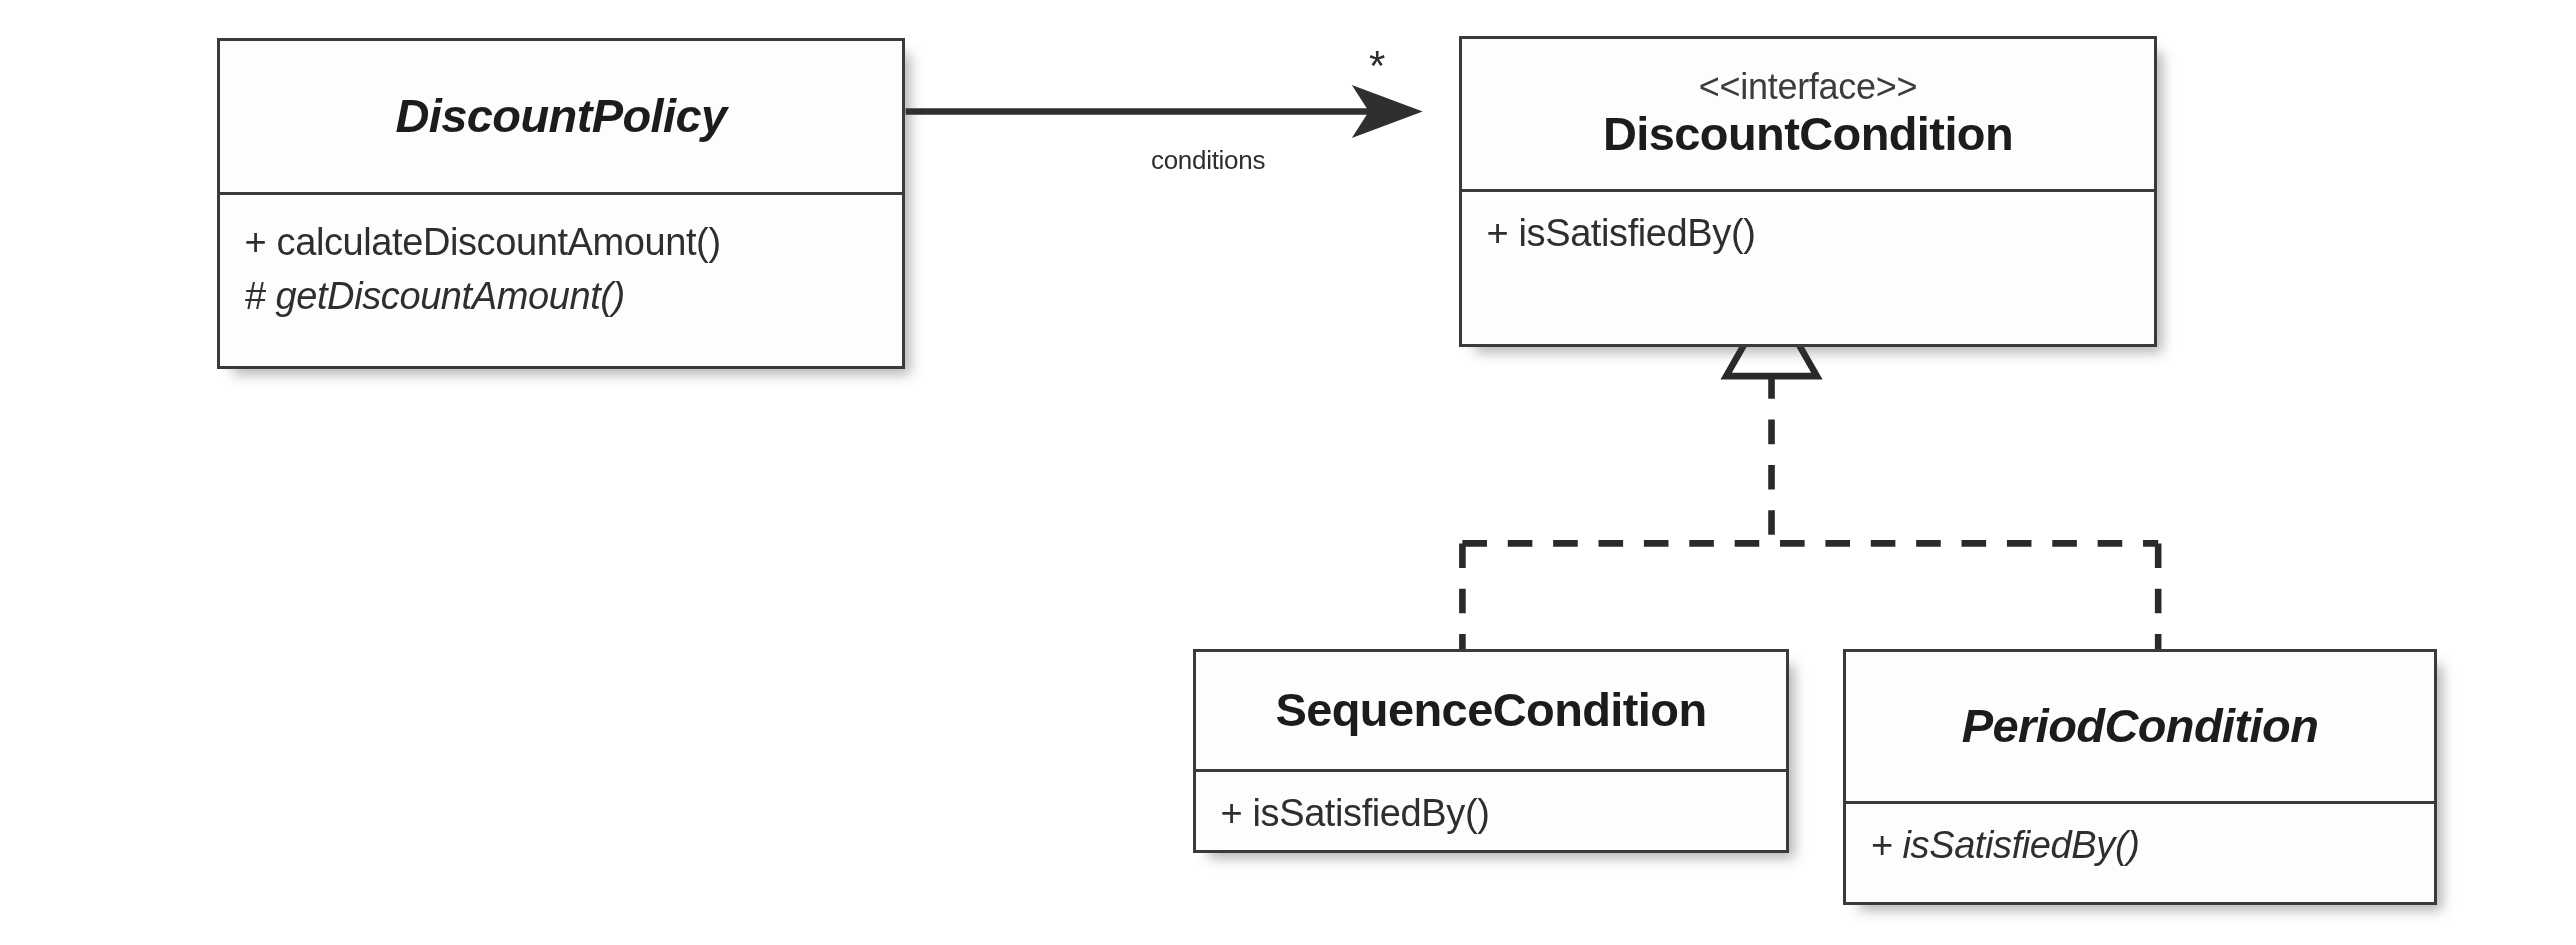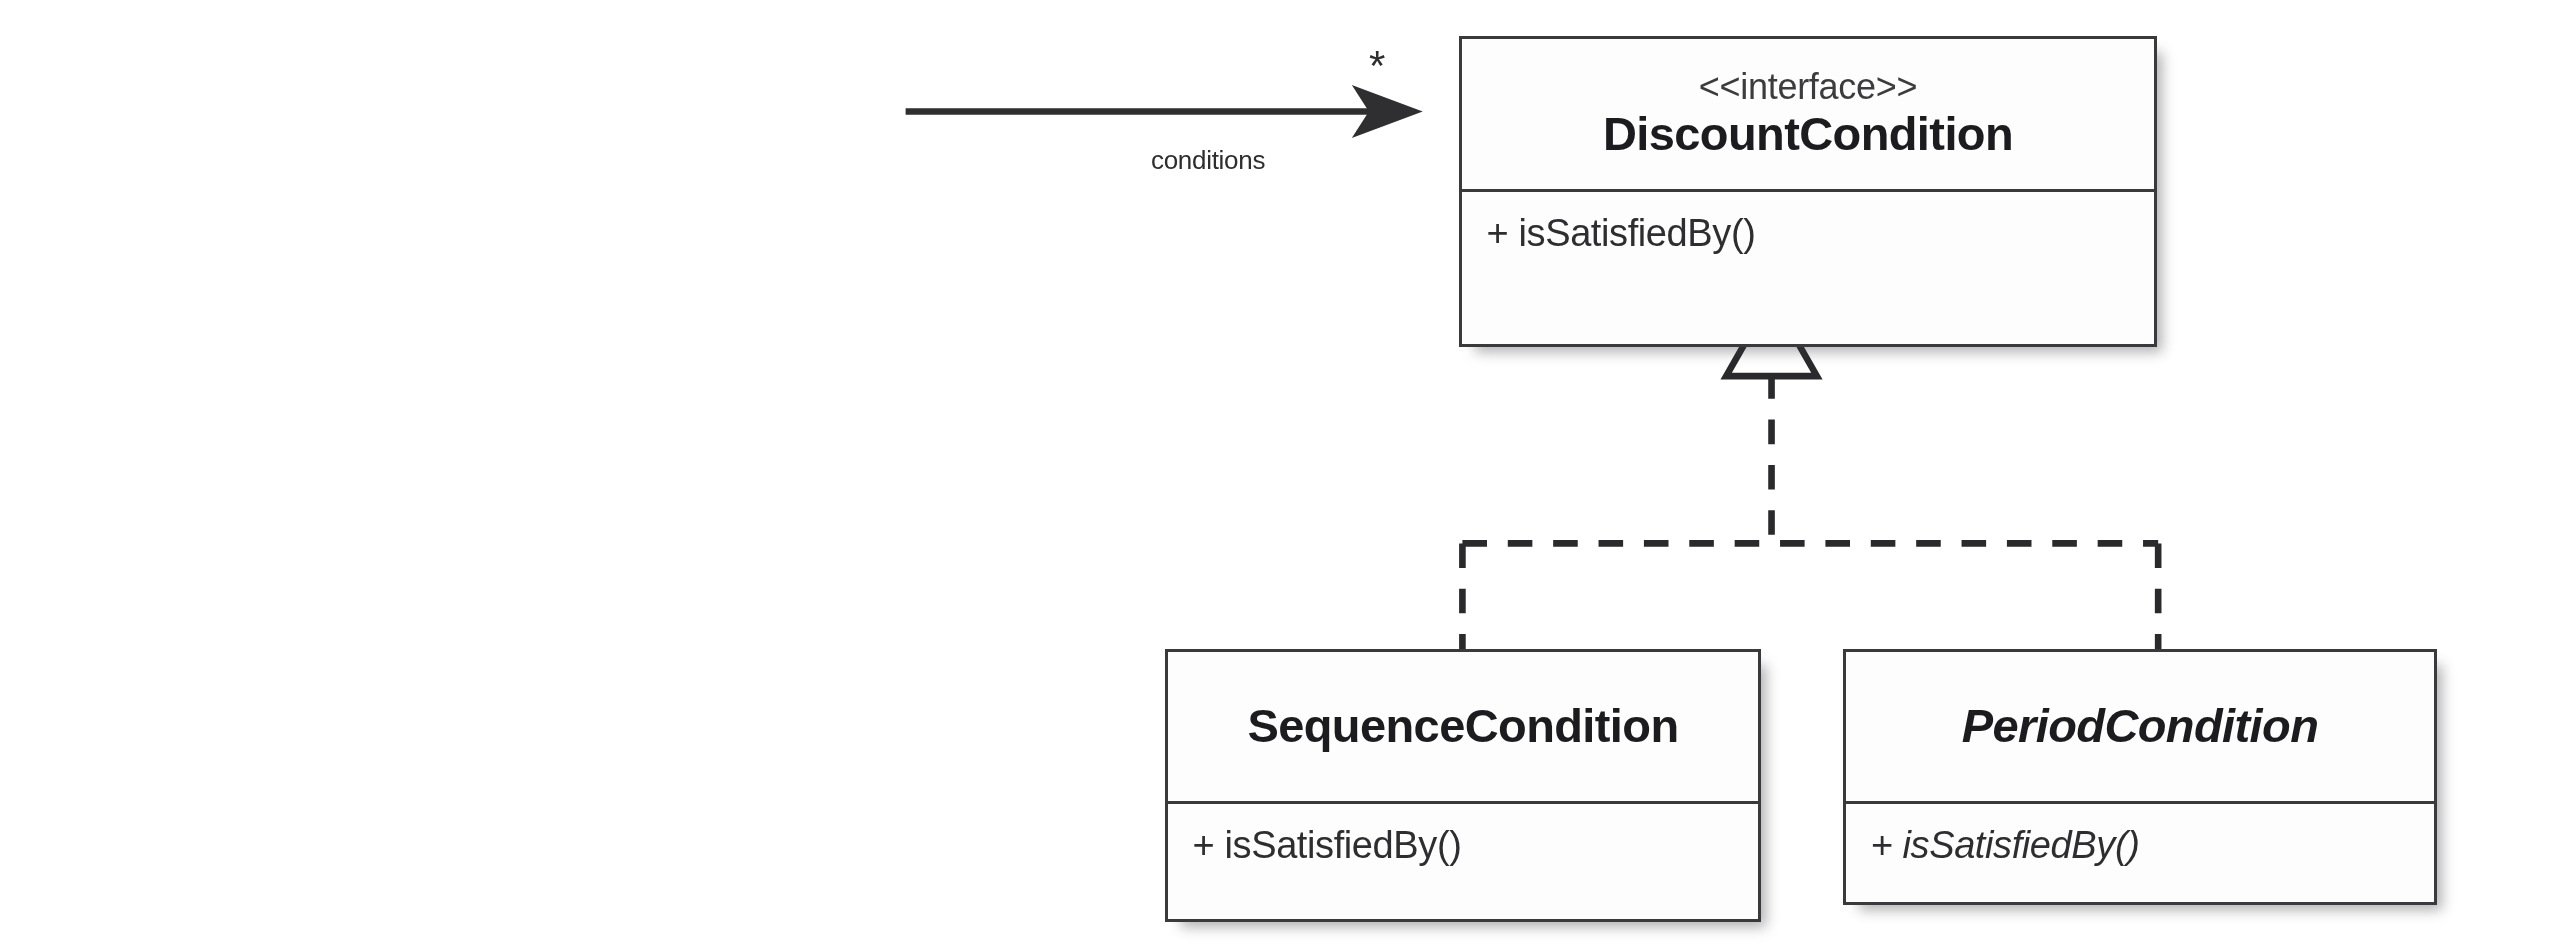--- a/index.html
+++ b/index.html
@@ -84,21 +84,21 @@
   }
   #box-discount-policy .uml-header { height: 154px; }
 
   #box-discount-condition {
     left: 1423px; top: 36px; width: 698px; height: 311px; margin-left: 36px;
   }
   #box-discount-condition .uml-header { height: 153px; }
   #box-discount-condition .uml-body { padding-top: 15px; }
 
   #box-sequence-condition {
-    left: 1165px; top: 649px; width: 596px; height: 273px;
+    left: 1193px; top: 649px; width: 596px; height: 204px;
   }
   #box-sequence-condition .uml-header { height: 152px; }
   #box-sequence-condition .uml-body { padding-top: 15px; }
 
   #box-period-condition {
     left: 1843px; top: 649px; width: 594px; height: 256px; font-style: italic;
   }
   #box-period-condition .uml-header { height: 152px; }
   #box-period-condition .uml-body { padding-top: 15px; }
 
@@ -170,20 +170,29 @@
     <line class="edge-dashed" x1="1547" y1="575" x2="1547" y2="687"></line>
 
     <line class="edge-dashed" x1="2283" y1="575" x2="2283" y2="687"></line>
 
     <polygon class="triangle-hollow" points="1874,314 1922,398 1826,398"></polygon>
   </svg>
 
   <div class="edge-label" id="label-multiplicity">*</div>
   <div class="edge-label" id="label-role-conditions">conditions</div>
 
+  <div class="uml-box" id="box-discount-policy">
+    <div class="uml-header">
+      <div class="uml-name abstract">DiscountPolicy</div>
+    </div>
+    <div class="uml-body">
+      <div class="uml-member">+ calculateDiscountAmount()</div>
+      <div class="uml-member abstract"># getDiscountAmount()</div>
+    </div>
+  </div>
 
   <div class="uml-box" id="box-discount-condition">
     <div class="uml-header">
       <div class="uml-stereotype">&lt;&lt;interface&gt;&gt;</div>
       <div class="uml-name">DiscountCondition</div>
     </div>
     <div class="uml-body">
       <div class="uml-member">+ isSatisfiedBy()</div>
     </div>
   </div>

